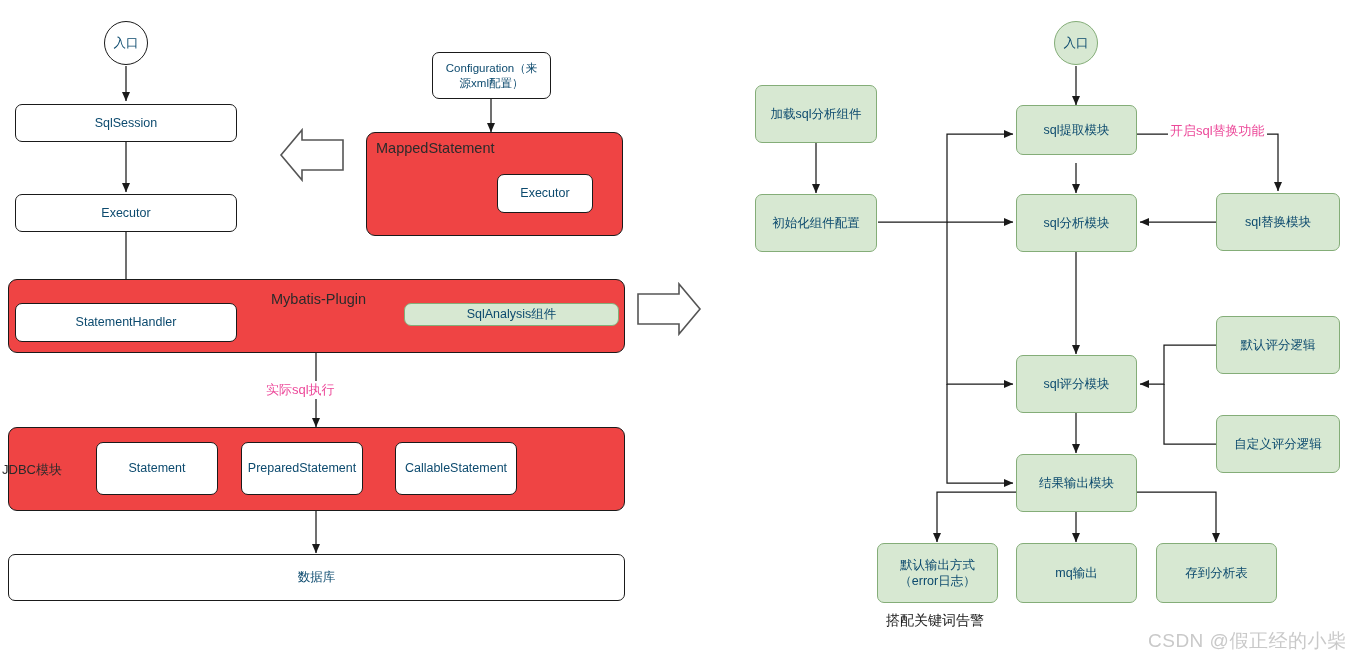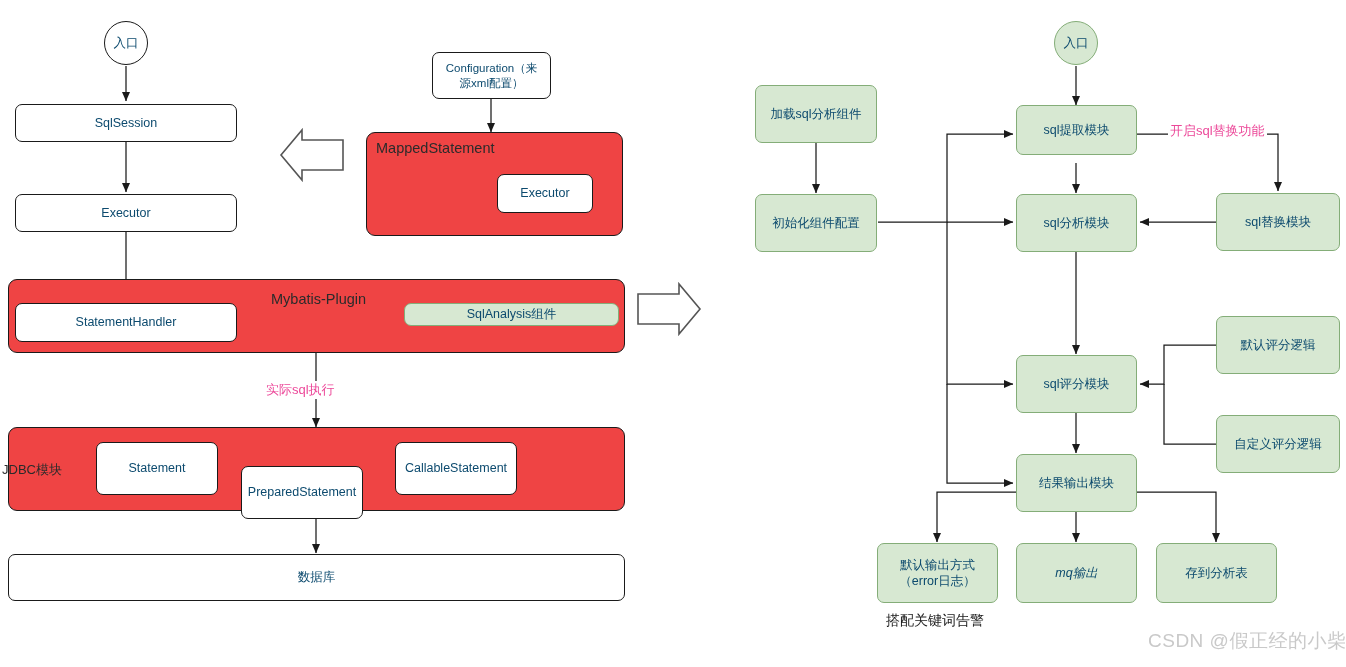--- a/index.html
+++ b/index.html
@@ -157,21 +157,21 @@
   <div class="container" style="left:8px; top:279px; width:617px; height:74px;"></div>
   <div class="grouptitle" style="left:271px; top:291px;">Mybatis-Plugin</div>
   <div class="node plain" style="left:15px; top:303px; width:222px; height:39px;">StatementHandler</div>
   <div class="node green" style="left:404px; top:303px; width:215px; height:23px;text-align:right;">SqlAnalysis组件</div>
 
   <div class="edge-label" style="left:264px; top:381px;">实际sql执行</div>
 
   <div class="container" style="left:8px; top:427px; width:617px; height:84px;"></div>
   <div class="grouptitle" style="left:2px; top:461px; font-size:13px;">JDBC模块</div>
   <div class="node plain" style="left:96px; top:442px; width:122px; height:53px;">Statement</div>
-  <div class="node plain" style="left:241px; top:442px; width:122px; height:53px;margin-top:24px;">PreparedStatement</div>
+  <div class="node plain" style="left:241px; top:442px; width:122px; height:53px;">PreparedStatement</div>
   <div class="node plain" style="left:395px; top:442px; width:122px; height:53px;">CallableStatement</div>
 
   <div class="node plain" style="left:8px; top:554px; width:617px; height:47px;">数据库</div>
 
   <div class="node green circle" style="left:1054px; top:21px; width:44px; height:44px;">入口</div>
 
   <div class="node green" style="left:755px; top:85px; width:122px; height:58px;">加载sql分析组件</div>
   <div class="node green" style="left:755px; top:194px; width:122px; height:58px;">初始化组件配置</div>
 
   <div class="node green" style="left:1016px; top:105px; width:121px; height:50px;">sql提取模块</div>
@@ -181,20 +181,20 @@
 
   <div class="edge-label" style="left:1168px; top:122px;">开启sql替换功能</div>
 
   <div class="node green" style="left:1216px; top:193px; width:124px; height:58px;">sql替换模块</div>
 
   <div class="node green" style="left:1216px; top:316px; width:124px; height:58px;">默认评分逻辑</div>
   <div class="node green" style="left:1216px; top:415px; width:124px; height:58px;">自定义评分逻辑</div>
 
   <div class="node green" style="left:877px; top:543px; width:121px; height:60px; white-space:pre-line;">默认输出方式
 （error日志）</div>
-  <div class="node green" style="left:1016px; top:543px; width:121px; height:60px;font-style:italic;">mq输出</div>
+  <div class="node green" style="left:1016px; top:543px; width:121px; height:60px;">mq输出</div>
   <div class="node green" style="left:1156px; top:543px; width:121px; height:60px;">存到分析表</div>
 
   <div class="lbl chinese" style="left:886px; top:612px;">搭配关键词告警</div>
 
   <div class="watermark" style="left:1148px; top:628px;">CSDN @假正经的小柴</div>
 
 </div>
 
 </body></html>

